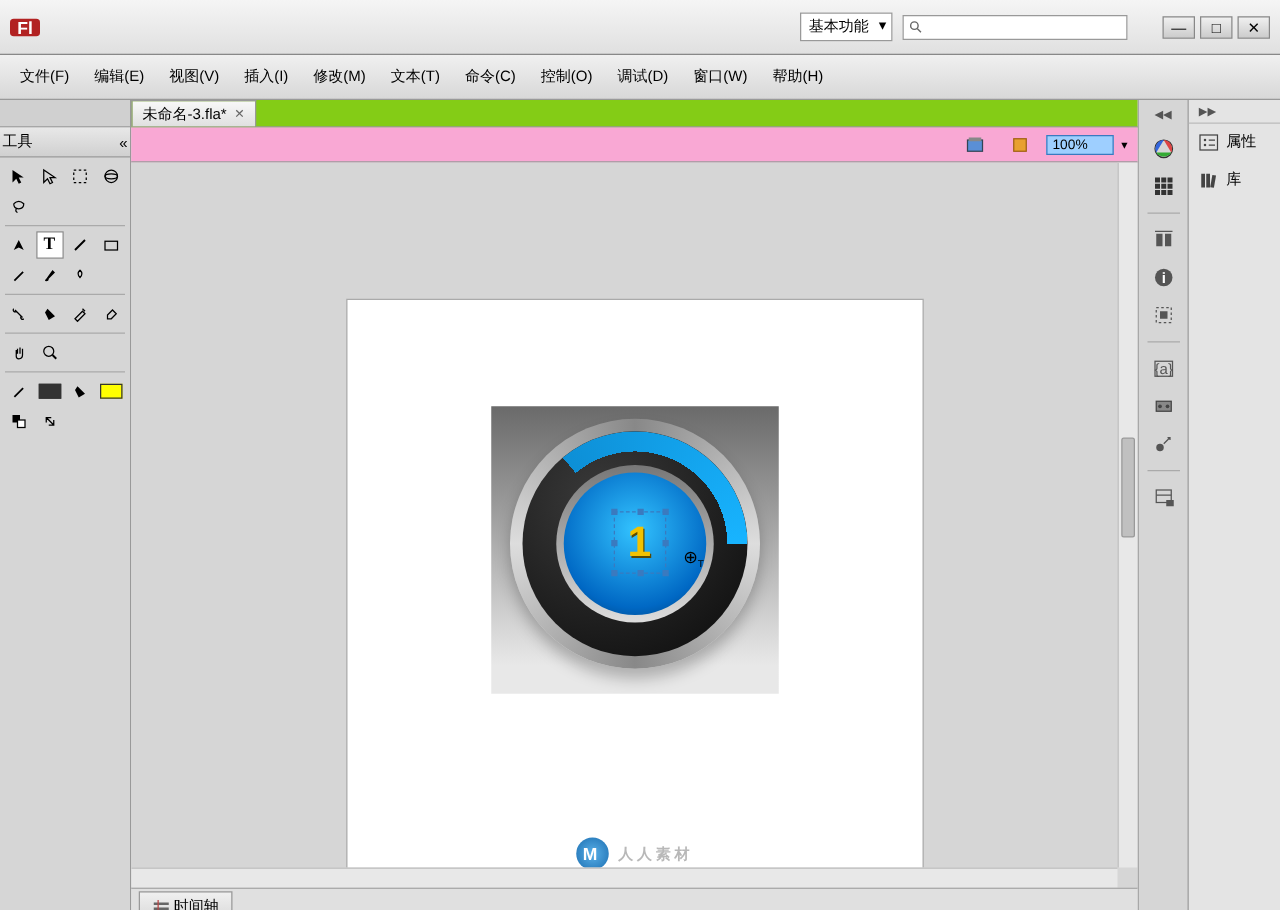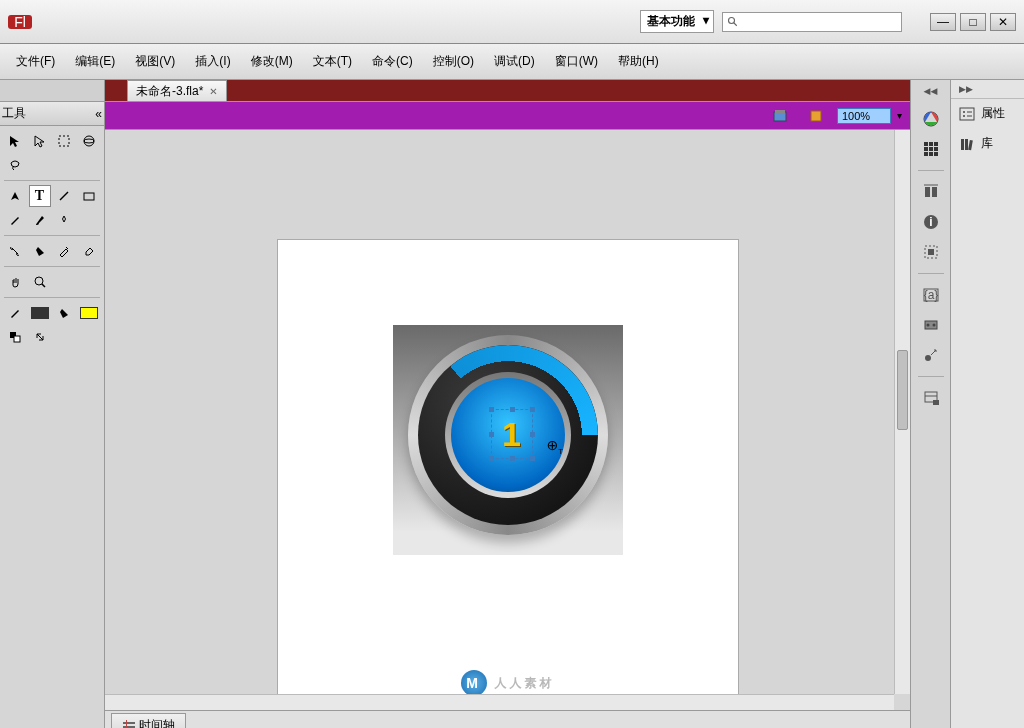--- a/index.html
+++ b/index.html
@@ -1,22 +1,22 @@
 <!DOCTYPE html>
 <html><head>
 <meta charset="utf-8">
 <style>
 * { margin: 0; padding: 0; box-sizing: border-box; font-family: "Microsoft YaHei", SimSun, sans-serif; font-size: 12px; }
 body { background: #d6d6d6; width: 1024px; height: 728px; overflow: hidden; position: relative; }
 
 
 .titlebar { height: 44px; background: linear-gradient(#f5f5f5, #e0e0e0); border-bottom: 1px solid #888; display: flex; align-items: center; padding: 0 8px; }
-.logo { width: 24px; height: 14px; background: #b22222; color: #fff; font-weight: normal; font-size: 14px; display: flex; align-items: center; justify-content: center; border-radius: 3px; margin-right: 20px; }
+.logo { width: 24px; height: 14px; background: #b22222; color: #fff; font-weight: bold; font-size: 14px; display: flex; align-items: center; justify-content: center; border-radius: 3px; margin-right: 20px; }
 .titlebar-right { margin-left: auto; display: flex; align-items: center; gap: 8px; }
-.workspace-select { background: #fff; border: 1px solid #999; padding: 2px 18px 2px 6px; position: relative; font-weight: bold; }
+.workspace-select { background: #fff; border: 1px solid #999; padding: 2px 18px 2px 6px; position: relative; }
 .workspace-select::after { content: "▾"; position: absolute; right: 4px; }
 .search-box { width: 180px; height: 20px; border: 1px solid #999; background: #fff; display: flex; align-items: center; padding: 0 4px; }
 .search-box svg { width: 12px; height: 12px; }
 .win-controls { display: flex; gap: 4px; margin-left: 20px; }
 .win-btn { width: 26px; height: 18px; border: 1px solid #888; background: linear-gradient(#f0f0f0,#ccc); display: flex; align-items: center; justify-content: center; }
 
 
 .menubar { height: 36px; background: linear-gradient(#f0f0f0, #d8d8d8); border-bottom: 1px solid #999; display: flex; align-items: center; padding: 0 6px; }
 .menu-item { padding: 3px 10px; cursor: default; }
 
@@ -28,24 +28,24 @@
 .panel-header { background: linear-gradient(#e8e8e8,#d0d0d0); border-bottom: 1px solid #999; padding: 3px 2px; font-size: 11px; display: flex; align-items: center; }
 .panel-header .collapse { margin-left: auto; }
 .tool-grid { display: grid; grid-template-columns: repeat(4, 1fr); gap: 2px; padding: 4px; }
 .tool-btn { width: 22px; height: 22px; display: flex; align-items: center; justify-content: center; border: 1px solid transparent; }
 .tool-btn.active { background: #fff; border: 1px solid #888; }
 .tool-divider { grid-column: 1/-1; height: 1px; background: #aaa; margin: 2px 0; }
 .color-swatch { width: 18px; height: 12px; border: 1px solid #333; display: inline-block; }
 
 
 .doc-area { flex: 1; display: flex; flex-direction: column; background: #d6d6d6; position: relative; }
-.doc-tab-bar { height: 22px; background: #7f1d1d; border-bottom: 1px solid #999; display: flex; padding-left: 22px; }
+.doc-tab-bar { height: 22px; background: #84cc16; border-bottom: 1px solid #999; display: flex; }
 .doc-tab { background: linear-gradient(#f8f8f8,#e0e0e0); border: 1px solid #999; border-bottom: none; padding: 2px 8px; display: flex; align-items: center; gap: 6px; font-size: 11px; }
 .doc-tab .close { font-size: 10px; color: #666; }
-.doc-toolbar { height: 28px; border-bottom: 1px solid #999; display: flex; align-items: center; padding: 0 8px; justify-content: flex-end; gap: 6px; background: #a21caf; }
+.doc-toolbar { height: 28px; border-bottom: 1px solid #999; display: flex; align-items: center; padding: 0 8px; justify-content: flex-end; gap: 6px; background: #f9a8d4; }
 .zoom-field { width: 54px; background: #9ecfff; border: 1px solid #3a7abf; padding: 1px 4px; font-size: 11px; }
 .zoom-caret { font-size: 10px; }
 
 .stage-wrap { flex: 1; overflow: auto; background: #d6d6d6; position: relative; display: flex; justify-content: center; align-items: flex-start; padding-top: 110px; }
 .stage { width: 460px; height: 460px; background: #fff; box-shadow: 0 0 0 1px #aaa; position: relative; }
 
 
 .art { position: absolute; left: 115px; top: 85px; width: 230px; height: 230px; }
 .art-bg { position: absolute; inset: 0; background: linear-gradient(#6a6a6a 0%, #e8e8e8 90%); }
 .ring-outer { position: absolute; left: 15px; top: 10px; width: 200px; height: 200px; border-radius: 50%; background: conic-gradient(#888, #ddd, #888, #ddd, #888); box-shadow: 0 8px 12px rgba(0,0,0,0.25); }

